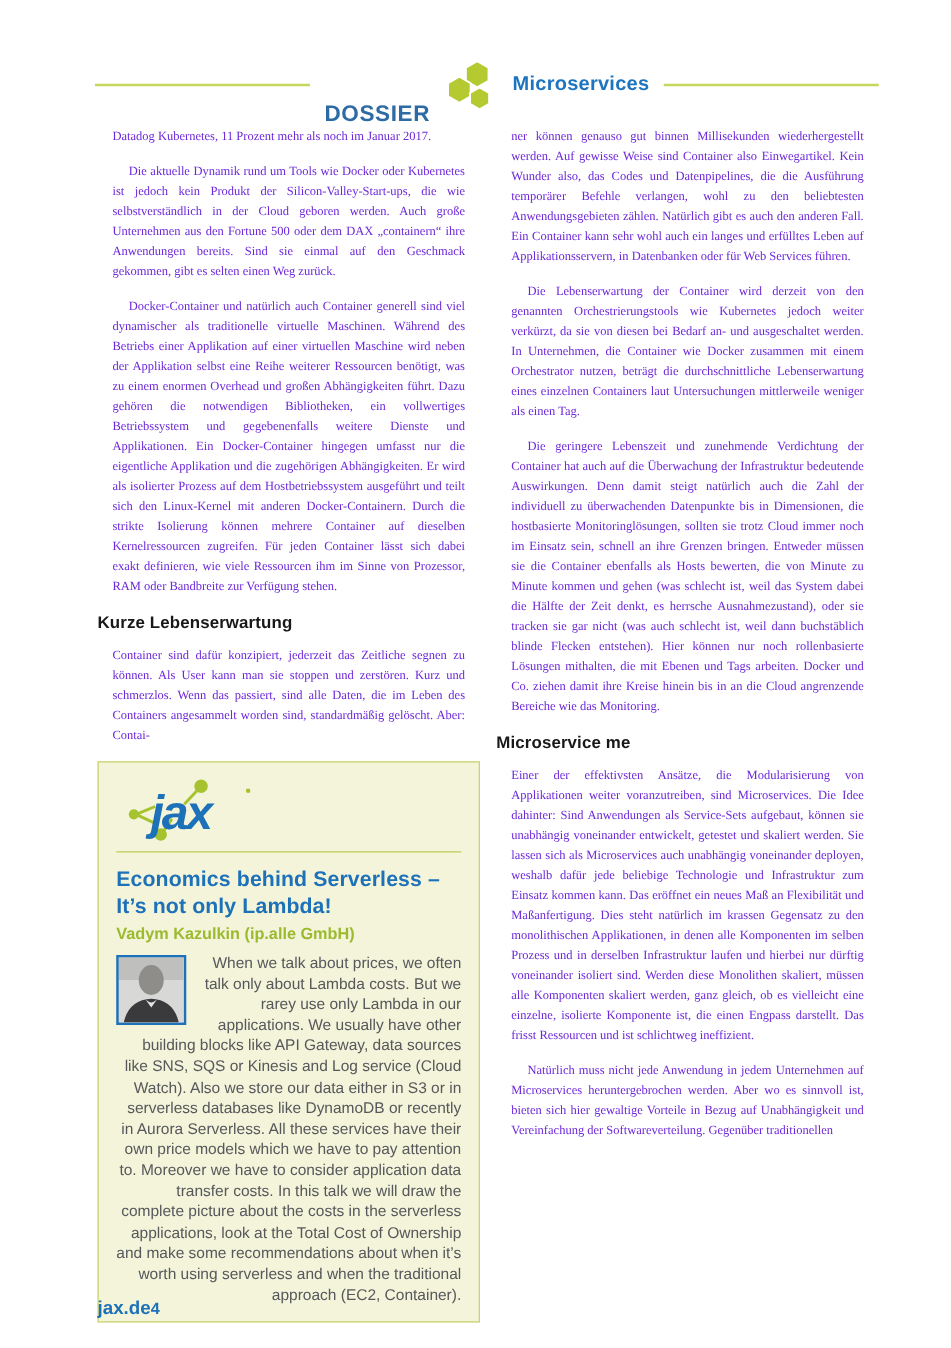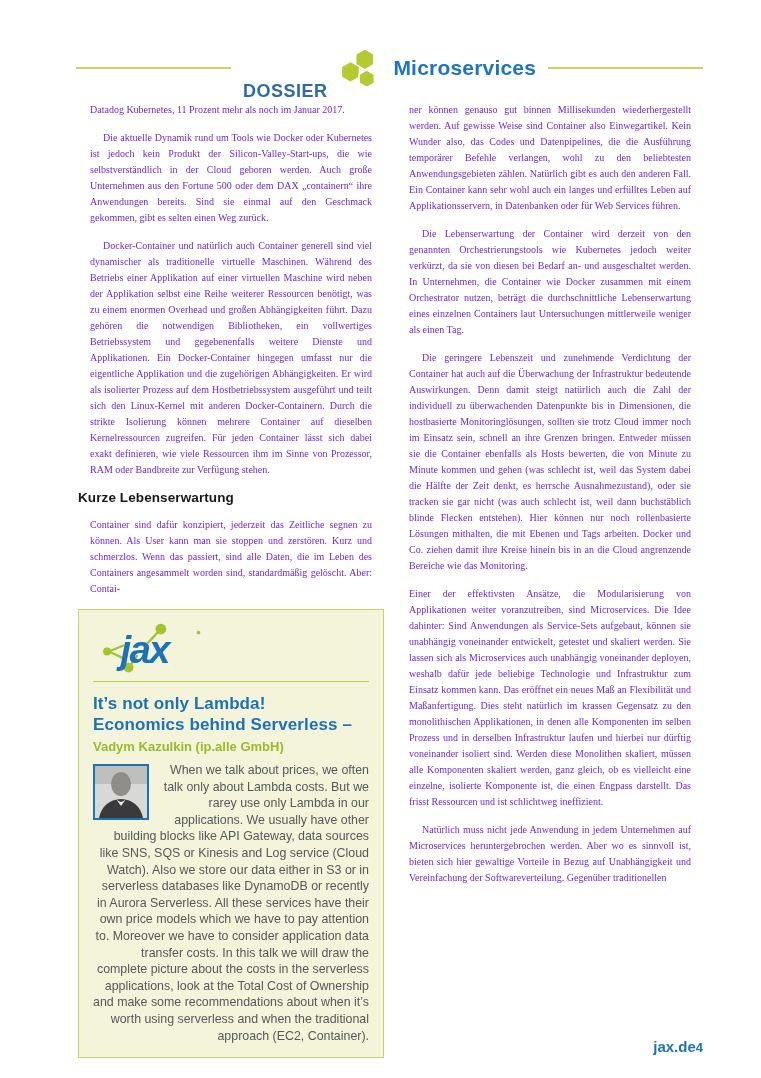--- a/index.html
+++ b/index.html
@@ -14,21 +14,21 @@
     position:absolute; top:33px; left:76px; width:627px;
     display:flex; align-items:center; gap:12px;
   }
   .header .rule { flex:1; height:2px; background:#c7d75e; }
   .dossier-label {
     font-family:"Liberation Sans", sans-serif; font-weight:bold;
     font-size:18px; letter-spacing:.5px; color:#2e6ba5;margin-top:48px;
   }
   .micro-label {
     font-family:"Liberation Sans", sans-serif; font-weight:bold;
-    font-size:21px; letter-spacing:.2px; color:#1d75c0;
+    font-size:16px; letter-spacing:.2px; color:#1d75c0;
   }
   .hex-icon { width:42px; height:40px; display:block; }
   
   .content {
     position:absolute; top:90px; left:78px; width:625px;
     display:flex; gap:13px;
   }
   .col { width:306px; }
   p.body-para {
     margin:12px; font-size:10px; line-height:16px;
@@ -60,21 +60,21 @@
     margin-top:8px; font-family:"Liberation Sans", sans-serif;
     font-size:12.4px; line-height:16.6px; color:#57585b;text-align:right;
   }
   .speaker-photo {
     float:left; width:52px; height:52px; border:2px solid #1d71b8;
     margin:2px 8px 2px 0; display:block; background:#dcdcdc;
   }
   
   .footer {
     position:absolute; top:1038px; left:78px; width:625px;
-    display:flex; justify-content:flex-end; align-items:baseline;
+    display:flex; justify-content:flex-start; align-items:baseline;
     font-family:"Liberation Sans", sans-serif; font-weight:bold; color:#1d71b8;
   }
   .site-label { font-size:15px; }
   .page-number { font-size:13px; }
 </style>
 </head>
 <body>
 
 <div class="header">
   <div class="rule"></div>
@@ -109,39 +109,40 @@
         </g>
         <g fill="#a6c32f">
           <circle cx="71" cy="9" r="6"></circle>
           <circle cx="11" cy="34" r="4.5"></circle>
           <circle cx="35" cy="52" r="5.5"></circle>
           <circle cx="113" cy="13" r="2"></circle>
         </g>
         <text x="26" y="47" font-family="Liberation Sans, sans-serif" font-size="43" font-weight="bold" font-style="italic" letter-spacing="-2" fill="#1d71b8">jax</text>
       </svg>
       <hr class="ad-divider">
+      <div class="ad-title">Economics behind Serverless –</div>
       <div class="ad-title">It’s not only Lambda!</div>
-      <div class="ad-title">Economics behind Serverless –</div>
       <div class="ad-author">Vadym Kazulkin (ip.alle GmbH)</div>
       <div class="ad-body">
         <svg class="speaker-photo" viewBox="0 0 52 52" preserveAspectRatio="none" aria-hidden="true">
           <rect width="52" height="52" fill="#d8d8d6"></rect>
           <rect width="52" height="18" fill="#bfbfbd"></rect>
           <ellipse cx="26" cy="18" rx="10" ry="12" fill="#8f8d8a"></ellipse>
           <path d="M4 52 Q8 34 26 33 Q44 34 48 52 Z" fill="#3a3a3c"></path>
           <path d="M21 33 L26 40 L31 33 Q28 36 26 36 Q24 36 21 33 Z" fill="#e6e6e4"></path>
         </svg><span>When we talk about prices, we often talk only about Lambda costs. But we rarey use only Lambda in our applications. We usually have other building blocks like API Gateway, data sources like SNS, SQS or Kinesis and Log service (Cloud Watch). Also we store our data either in S3 or in serverless databases like DynamoDB or recently in Aurora Serverless. All these services have their own price models which we have to pay attention to. Moreover we have to consider application data transfer costs. In this talk we will draw the complete picture about the costs in the serverless applications, look at the Total Cost of Ownership and make some recommendations about when it’s worth using serverless and when the traditional approach (EC2, Container).</span>
       </div>
     </div>
   </div>
 
   <div class="col">
     <p class="body-para">ner können genauso gut binnen Millisekunden wiederhergestellt werden. Auf gewisse Weise sind Container also Einwegartikel. Kein Wunder also, das Codes und Datenpipelines, die die Ausführung temporärer Befehle verlangen, wohl zu den beliebtesten Anwendungsgebieten zählen. Natürlich gibt es auch den anderen Fall. Ein Container kann sehr wohl auch ein langes und erfülltes Leben auf Applikationsservern, in Datenbanken oder für Web Services führen.</p>
     <p class="body-para indent">Die Lebenserwartung der Container wird derzeit von den genannten Orchestrierungstools wie Kubernetes jedoch weiter verkürzt, da sie von diesen bei Bedarf an- und ausgeschaltet werden. In Unternehmen, die Container wie Docker zusammen mit einem Orchestrator nutzen, beträgt die durchschnittliche Lebenserwartung eines einzelnen Containers laut Untersuchungen mittlerweile weniger als einen Tag.</p>
     <p class="body-para indent">Die geringere Lebenszeit und zunehmende Verdichtung der Container hat auch auf die Überwachung der Infrastruktur bedeutende Auswirkungen. Denn damit steigt natürlich auch die Zahl der individuell zu überwachenden Datenpunkte bis in Dimensionen, die hostbasierte Monitoringlösungen, sollten sie trotz Cloud immer noch im Einsatz sein, schnell an ihre Grenzen bringen. Entweder müssen sie die Container ebenfalls als Hosts bewerten, die von Minute zu Minute kommen und gehen (was schlecht ist, weil das System dabei die Hälfte der Zeit denkt, es herrsche Ausnahmezustand), oder sie tracken sie gar nicht (was auch schlecht ist, weil dann buchstäblich blinde Flecken entstehen). Hier können nur noch rollenbasierte Lösungen mithalten, die mit Ebenen und Tags arbeiten. Docker und Co. ziehen damit ihre Kreise hinein bis in an die Cloud angrenzende Bereiche wie das Monitoring.</p>
+    <h3 class="section-heading">Microservice me</h3>
     <p class="body-para">Einer der effektivsten Ansätze, die Modularisierung von Applikationen weiter voranzutreiben, sind Microservices. Die Idee dahinter: Sind Anwendungen als Service-Sets aufgebaut, können sie unabhängig voneinander entwickelt, getestet und skaliert werden. Sie lassen sich als Microservices auch unabhängig voneinander deployen, weshalb dafür jede beliebige Technologie und Infrastruktur zum Einsatz kommen kann. Das eröffnet ein neues Maß an Flexibilität und Maßanfertigung. Dies steht natürlich im krassen Gegensatz zu den monolithischen Applikationen, in denen alle Komponenten im selben Prozess und in derselben Infrastruktur laufen und hierbei nur dürftig voneinander isoliert sind. Werden diese Monolithen skaliert, müssen alle Komponenten skaliert werden, ganz gleich, ob es vielleicht eine einzelne, isolierte Komponente ist, die einen Engpass darstellt. Das frisst Ressourcen und ist schlichtweg ineffizient.</p>
     <p class="body-para indent">Natürlich muss nicht jede Anwendung in jedem Unternehmen auf Microservices heruntergebrochen werden. Aber wo es sinnvoll ist, bieten sich hier gewaltige Vorteile in Bezug auf Unabhängigkeit und Vereinfachung der Softwareverteilung. Gegenüber traditionellen</p>
   </div>
 
 </div>
 
 <div class="footer">
   <span class="site-label">jax.de</span>
   <span class="page-number">4</span>
 </div>

